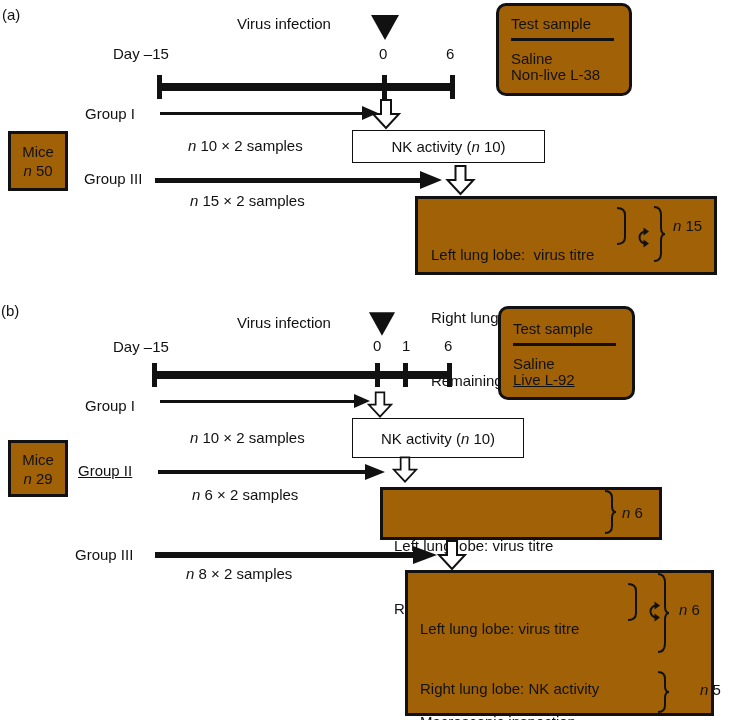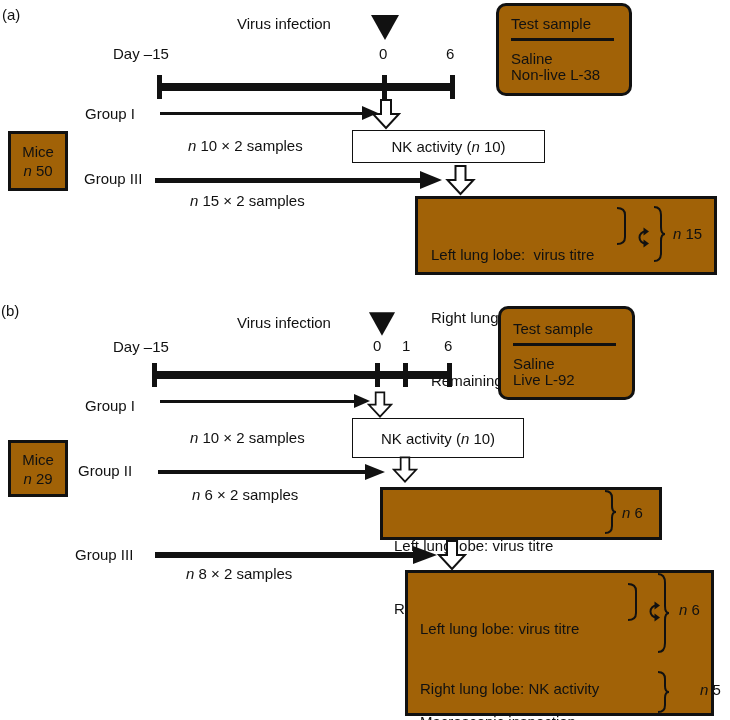--- a/index.html
+++ b/index.html
@@ -108,21 +108,21 @@
         <path d="M12.5,5.5 A5.5,5.5 0 1 0 12.5,17.5" fill="none" stroke="#111" stroke-width="2"></path>
         <polygon points="10.5,1.5 16,5.5 10.5,9.5" fill="#111"></polygon>
         <polygon points="10.5,13.5 16,17.5 10.5,21.5" fill="#111"></polygon>
       </svg>
   </span>
   <span class="abs" style="left:652px; top:206px;">
     <svg width="14" height="56" viewBox="0 0 14 56">
         <path d="M2,1 Q9,1 9,9 L9,21 Q9,28 13,28 Q9,28 9,35 L9,47 Q9,55 2,55" fill="none" stroke="#111" stroke-width="2"></path>
       </svg>
   </span>
-  <div class="abs pre" style="left:673px; top:225px;"><i>n</i><span> 15</span></div>
+  <div class="abs pre" style="left:673px; top:217px;"><i>n</i><span> 15</span></div>
 
   <div class="abs" style="left:1px; top:302px;">(b)</div>
 
   <div class="abs" style="left:237px; top:314px;">Virus infection</div>
 
   <span class="abs" style="left:368px; top:311px;">
     <svg width="28" height="26" viewBox="0 0 30 27">
         <polygon points="1,1 29,1 15,26" fill="#111"></polygon>
       </svg>
   </span>
@@ -135,21 +135,21 @@
   <div class="bar" style="left:155px; top:371px; width:296px;"></div>
   <div class="tick" style="left:152px; top:363px;"></div>
   <div class="tick" style="left:375px; top:363px;"></div>
   <div class="tick" style="left:403px; top:363px;"></div>
   <div class="tick" style="left:447px; top:363px;"></div>
 
   <div class="outline-box rounded" style="left:498px; top:306px; width:137px; height:94px;">
     <div class="abs" style="left:12px; top:11px;">Test sample</div>
     <div class="sep" style="left:12px; top:34px; width:103px;"></div>
     <div class="abs" style="left:12px; top:46px;">Saline</div>
-    <div class="abs" style="left:12px; top:62px;">Live L-92</div>
+    <div class="abs" style="left:12px; top:62px;text-decoration:underline;">Live L-92</div>
   </div>
 
   <div class="abs" style="left:85px; top:397px;">Group I</div>
   <div class="harrow" style="left:160px; top:394px; width:210px; height:14px;">
     <div class="line" style="top:5.5px; height:3px; width:194px;"></div>
     <div class="head" style="top:0; border-width:7px 0 7px 16px; border-left-color:#111;"></div>
   </div>
   <span class="abs" style="left:367px; top:391px;">
     <svg width="26" height="28" viewBox="0 0 30 31">
         <polygon points="10,1 20,1 20,15 28,15 15,29 2,15 10,15" fill="#fff" stroke="#111" stroke-width="2"></polygon>
@@ -159,21 +159,21 @@
 
   <div class="nk-box" style="left:352px; top:418px; width:172px; height:40px;">
     <span class="pre"><span>NK activity (</span><i>n</i><span> 10)</span></span>
   </div>
 
   <div class="outline-box mice-box" style="left:8px; top:440px; width:60px; height:57px;">
     <div>Mice</div>
     <div class="pre"><i>n</i><span> 29</span></div>
   </div>
 
-  <div class="abs" style="left:78px; top:462px;">Group II</div>
+  <div class="abs" style="left:78px; top:462px;text-decoration:underline;">Group II</div>
   <div class="harrow" style="left:158px; top:464px; width:227px; height:16px;">
     <div class="line" style="top:6px; height:4px; width:207px;"></div>
     <div class="head" style="top:0; border-width:8px 0 8px 20px; border-left-color:#111;"></div>
   </div>
   <span class="abs" style="left:392px; top:454px;">
     <svg width="26" height="32" viewBox="0 0 30 31">
         <polygon points="10,1 20,1 20,15 28,15 15,29 2,15 10,15" fill="#fff" stroke="#111" stroke-width="2"></polygon>
       </svg>
   </span>
   <div class="abs pre" style="left:192px; top:486px;"><i>n</i><span> 6 × 2 samples</span></div>

